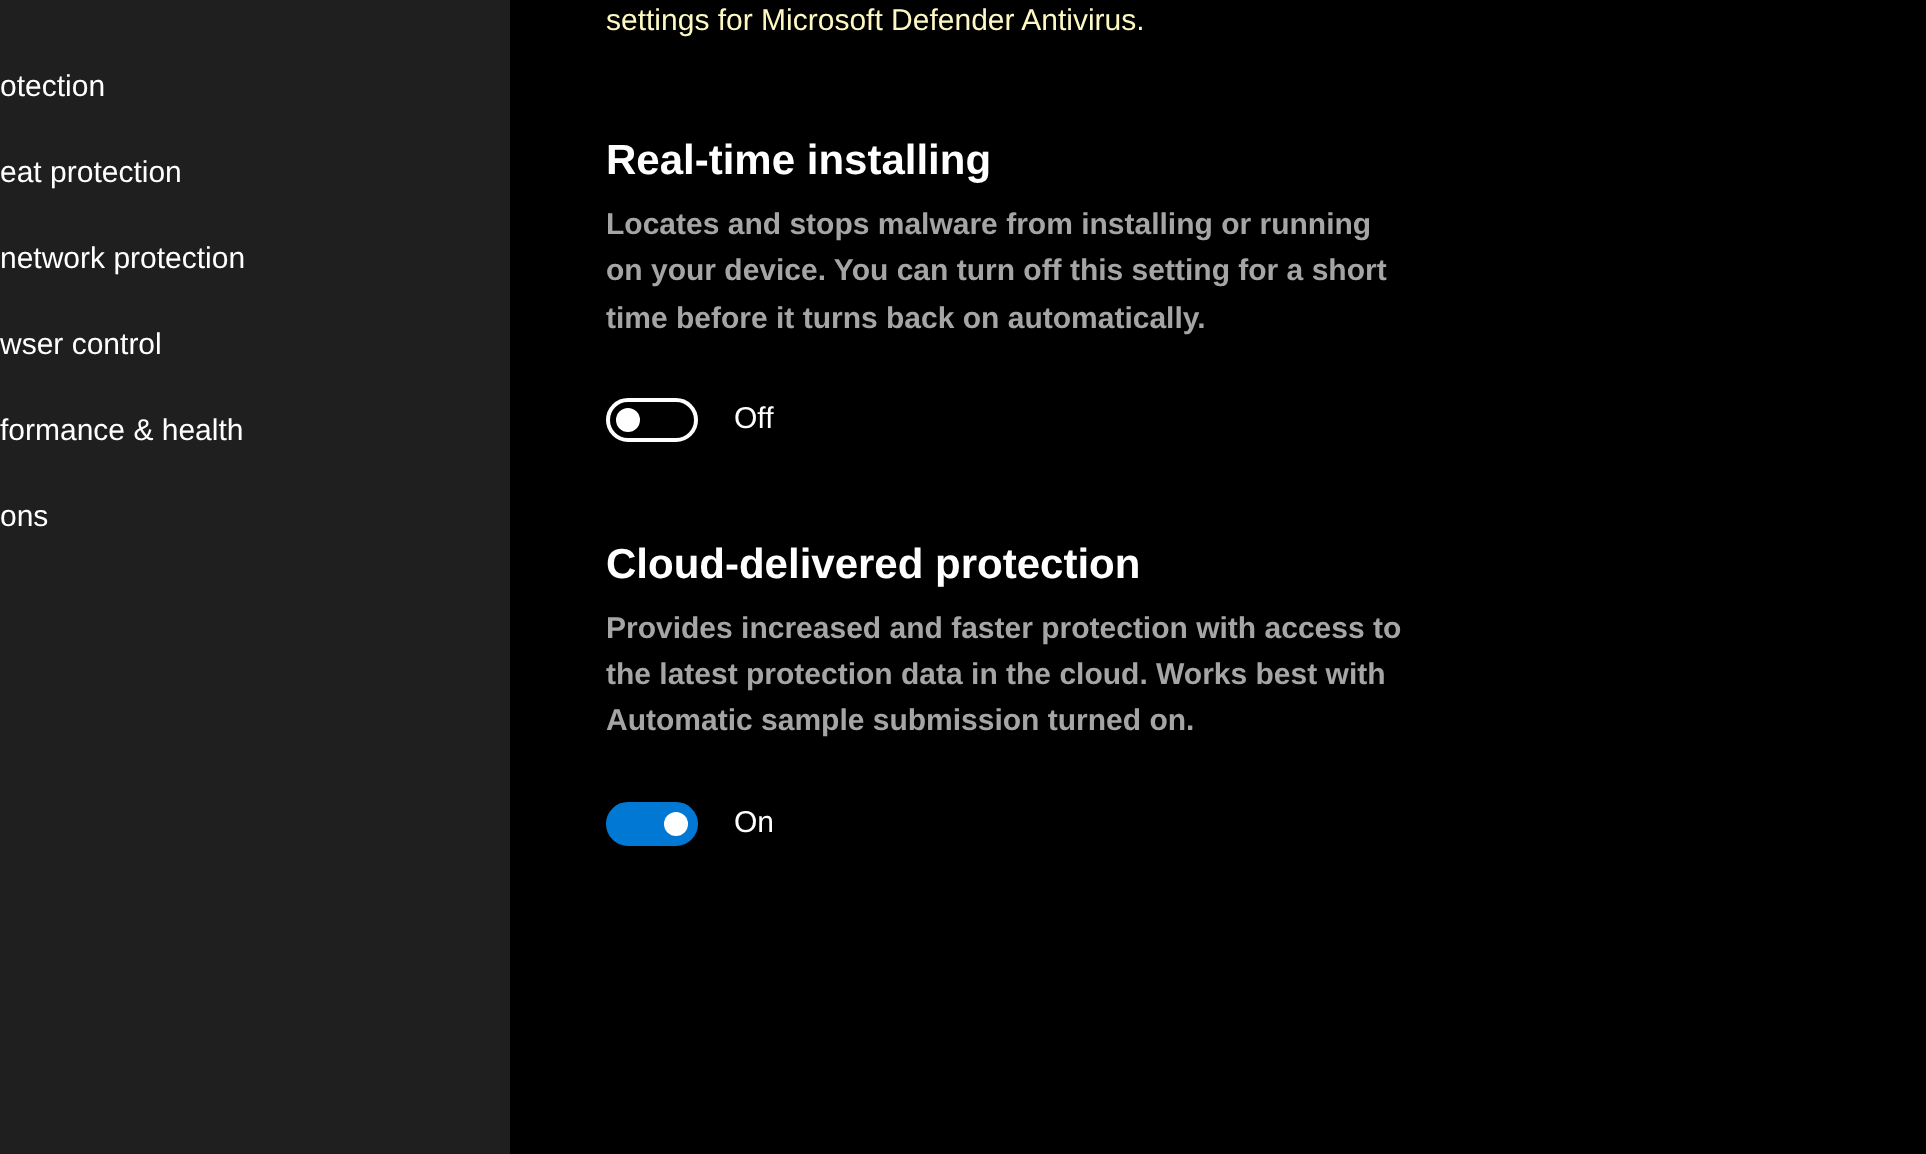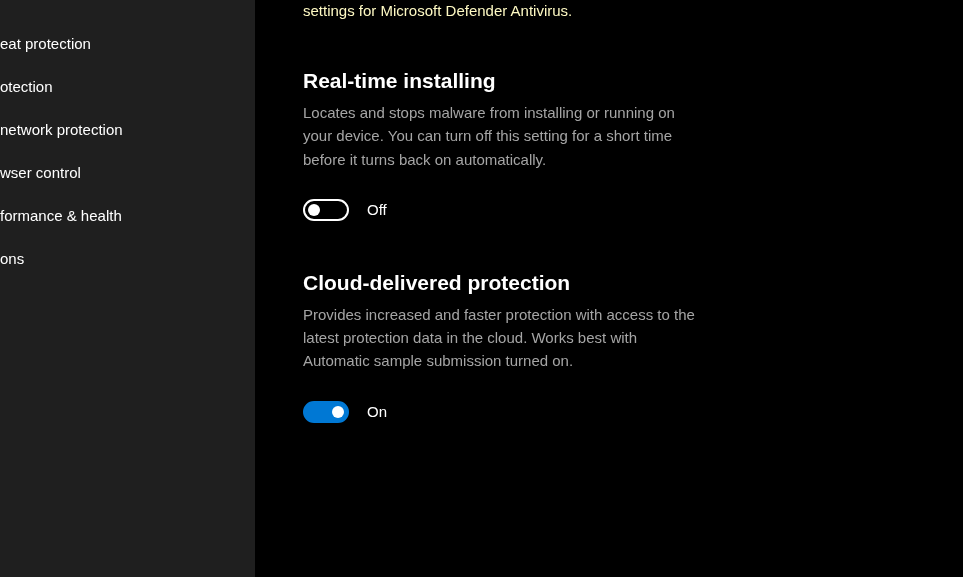--- a/index.html
+++ b/index.html
@@ -48,20 +48,21 @@
       font-size: 21px;
       font-weight: 600;
       color: #fff;
       margin-bottom: 8px;
     }
     .section-desc {
       font-size: 15px;
       color: #a5a5a5;
       line-height: 1.55;
       margin-bottom: 28px;
+      font-weight: bold;
     }
     .toggle-row {
       display: flex;
       align-items: center;
       gap: 18px;
     }
     .toggle {
       width: 46px;
       height: 22px;
       border-radius: 11px;
@@ -96,22 +97,22 @@
     }
     .toggle-label {
       font-size: 15px;
       color: #fff;
     }
   </style>
 </head>
 <body>
 
 <div class="sidebar">
+  <div class="sidebar-item"><span>otection</span></div>
   <div class="sidebar-item"><span>eat protection</span></div>
-  <div class="sidebar-item"><span>otection</span></div>
   <div class="sidebar-item"><span>network protection</span></div>
   <div class="sidebar-item"><span>wser control</span></div>
   <div class="sidebar-item"><span>formance &amp; health</span></div>
   <div class="sidebar-item"><span>ons</span></div>
 </div>
 
 <div class="main">
   <div class="intro-text">settings for Microsoft Defender Antivirus.</div>
 
   <div class="section">

